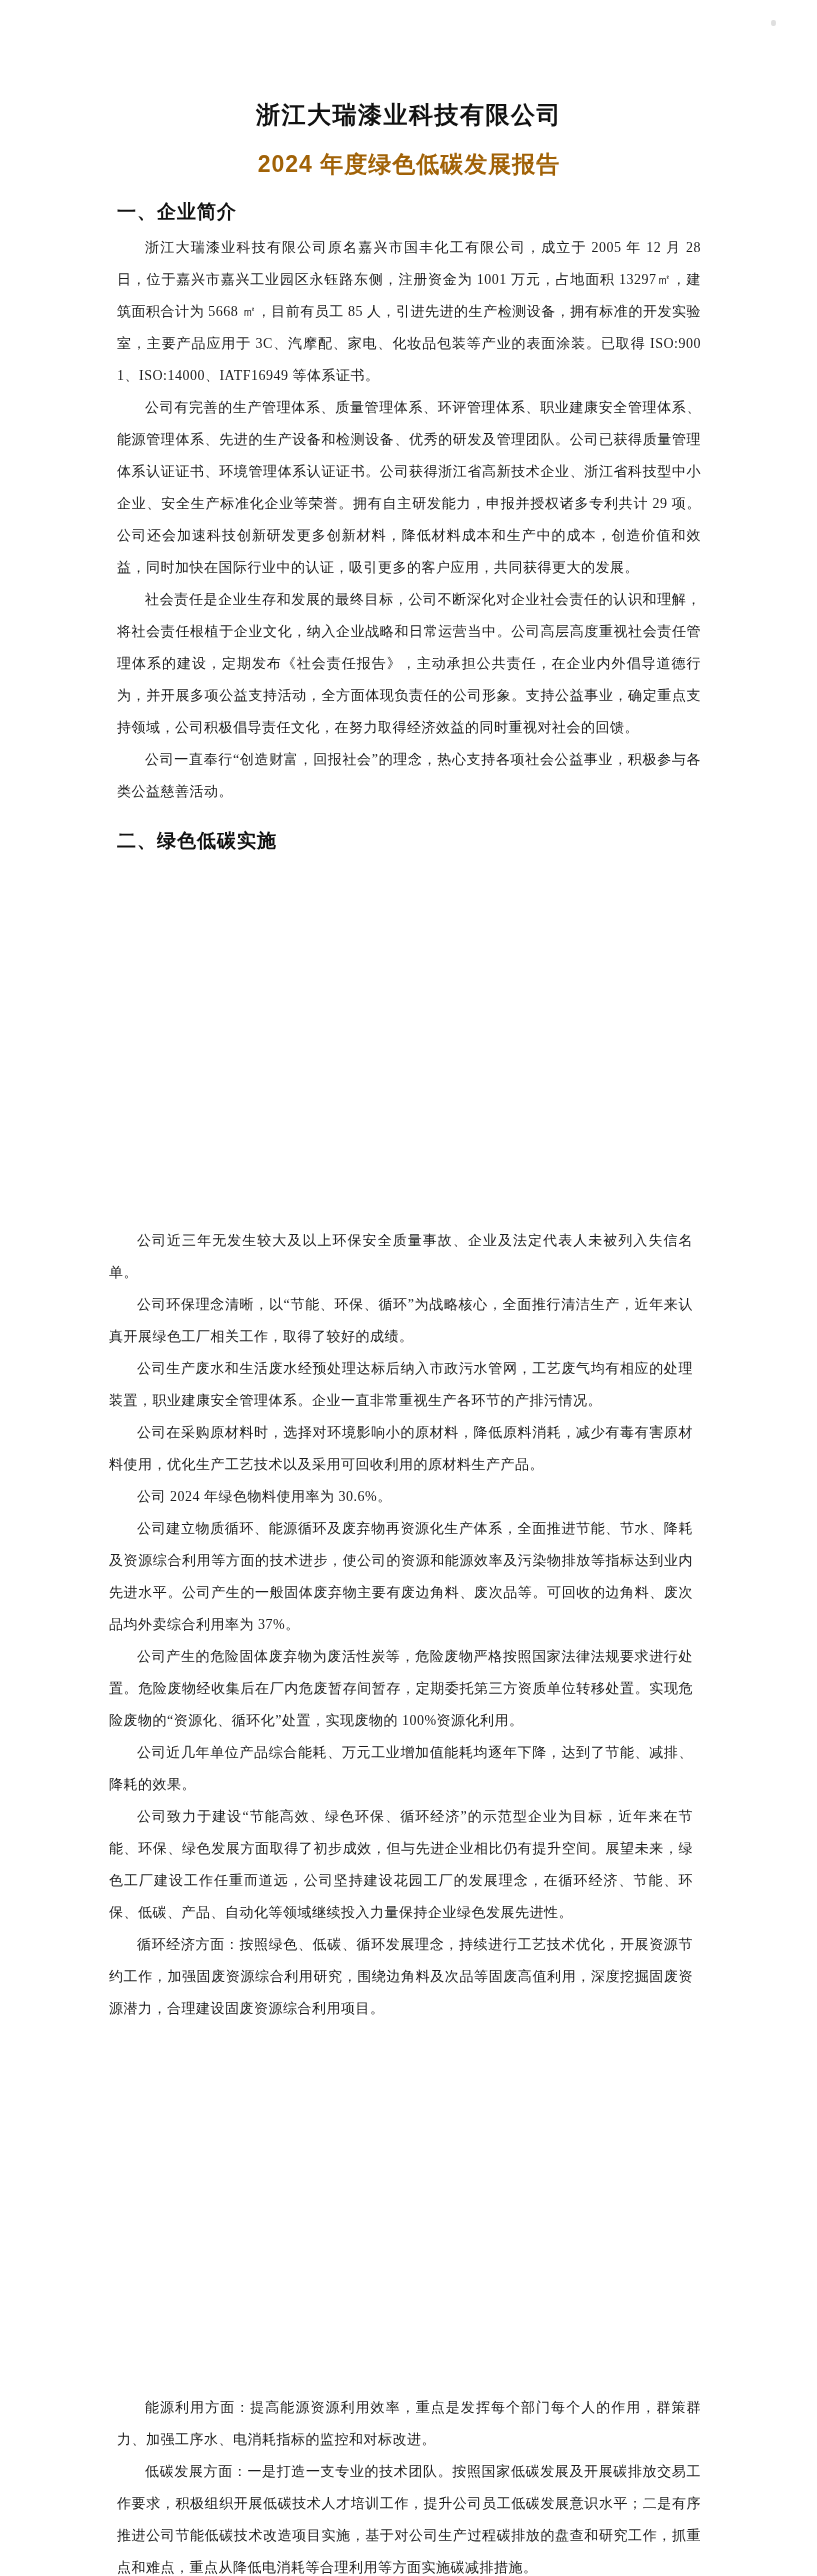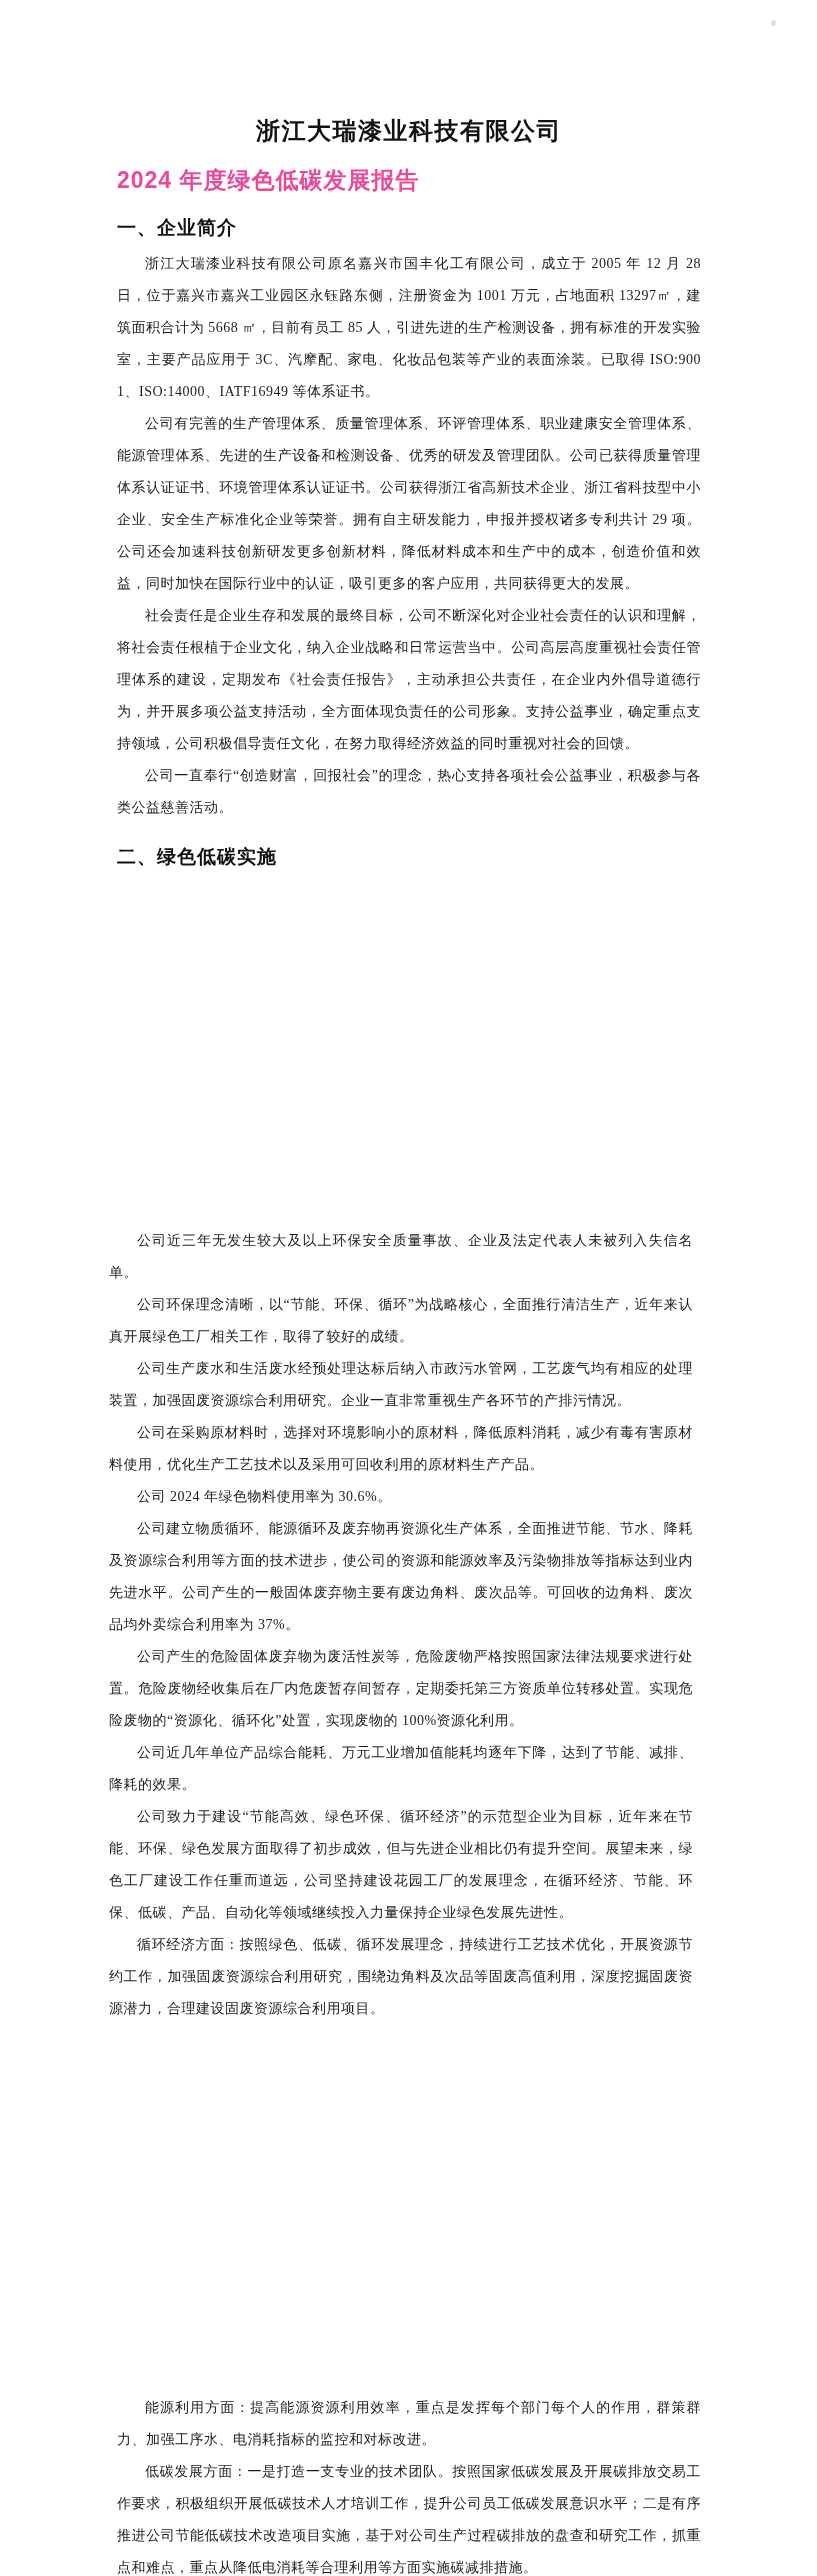--- a/index.html
+++ b/index.html
@@ -1,33 +1,33 @@
 <!DOCTYPE html>
 <html style="font-size:8.2px"><head>
 <meta charset="utf-8">
 <style>
   html,body{margin:0;padding:0;}
   body{
     width:818px;height:3470px;background:#ffffff;position:relative;
     font-family:"Liberation Serif","DejaVu Serif",serif;color:#1c1c1c;
     overflow:hidden;
   }
-  .page{position:absolute;left:117px;top:16px;width:584px;}
+  .page{position:absolute;left:117px;top:0;width:584px;}
   .block-b{position:absolute;left:109px;top:1225px;width:584px;}
   .block-c{position:absolute;left:117px;top:2392px;width:584px;}
 
   .title1{
     margin:99px 0 0 0;text-align:center;
     font-family:"Liberation Sans","DejaVu Sans",sans-serif;font-weight:bold;
     font-size:24px;letter-spacing:1.5px;color:#121212;
   }
   .title2{
-    margin:17.5px 0 0 0;text-align:left;
+    margin:17.5px 0 0 0;text-align:center;
     font-family:"Liberation Sans","DejaVu Sans",sans-serif;font-weight:bold;
-    font-size:23px;letter-spacing:1px;color:#ec4899;
+    font-size:23px;letter-spacing:1px;color:#a16207;
   }
   .sec-heading{
     margin:19.6px 0 0 0;
     font-family:"Liberation Sans","DejaVu Sans",sans-serif;font-weight:bold;
     font-size:19px;letter-spacing:1px;color:#121212;
   }
   p.body{
     margin:0;font-size:14px;line-height:32px;text-align:justify;
     text-indent:2em;letter-spacing:0.5px;word-break:break-all;
   }
@@ -50,21 +50,21 @@
   <p class="body">公司有完善的生产管理体系、质量管理体系、环评管理体系、职业建康安全管理体系、能源管理体系、先进的生产设备和检测设备、优秀的研发及管理团队。公司已获得质量管理体系认证证书、环境管理体系认证证书。公司获得浙江省高新技术企业、浙江省科技型中小企业、安全生产标准化企业等荣誉。拥有自主研发能力，申报并授权诸多专利共计 29 项。公司还会加速科技创新研发更多创新材料，降低材料成本和生产中的成本，创造价值和效益，同时加快在国际行业中的认证，吸引更多的客户应用，共同获得更大的发展。</p>
   <p class="body">社会责任是企业生存和发展的最终目标，公司不断深化对企业社会责任的认识和理解，将社会责任根植于企业文化，纳入企业战略和日常运营当中。公司高层高度重视社会责任管理体系的建设，定期发布《社会责任报告》，主动承担公共责任，在企业内外倡导道德行为，并开展多项公益支持活动，全方面体现负责任的公司形象。支持公益事业，确定重点支持领域，公司积极倡导责任文化，在努力取得经济效益的同时重视对社会的回馈。</p>
   <p class="body">公司一直奉行“创造财富，回报社会”的理念，热心支持各项社会公益事业，积极参与各类公益慈善活动。</p>
 
   <div class="sec-heading">二、绿色低碳实施</div>
 </div>
 
 <div class="block-b">
   <p class="body">公司近三年无发生较大及以上环保安全质量事故、企业及法定代表人未被列入失信名单。</p>
   <p class="body">公司环保理念清晰，以“节能、环保、循环”为战略核心，全面推行清洁生产，近年来认真开展绿色工厂相关工作，取得了较好的成绩。</p>
-  <p class="body">公司生产废水和生活废水经预处理达标后纳入市政污水管网，工艺废气均有相应的处理装置，加强固废资源综合利用研究。企业一直非常重视生产各环节的产排污情况。</p>
+  <p class="body">公司生产废水和生活废水经预处理达标后纳入市政污水管网，工艺废气均有相应的处理装置，职业建康安全管理体系。企业一直非常重视生产各环节的产排污情况。</p>
   <p class="body">公司在采购原材料时，选择对环境影响小的原材料，降低原料消耗，减少有毒有害原材料使用，优化生产工艺技术以及采用可回收利用的原材料生产产品。</p>
   <p class="body">公司 2024 年绿色物料使用率为 30.6%。</p>
   <p class="body">公司建立物质循环、能源循环及废弃物再资源化生产体系，全面推进节能、节水、降耗及资源综合利用等方面的技术进步，使公司的资源和能源效率及污染物排放等指标达到业内先进水平。公司产生的一般固体废弃物主要有废边角料、废次品等。可回收的边角料、废次品均外卖综合利用率为 37%。</p>
   <p class="body">公司产生的危险固体废弃物为废活性炭等，危险废物严格按照国家法律法规要求进行处置。危险废物经收集后在厂内危废暂存间暂存，定期委托第三方资质单位转移处置。实现危险废物的“资源化、循环化”处置，实现废物的 100%资源化利用。</p>
   <p class="body">公司近几年单位产品综合能耗、万元工业增加值能耗均逐年下降，达到了节能、减排、降耗的效果。</p>
   <p class="body">公司致力于建设“节能高效、绿色环保、循环经济”的示范型企业为目标，近年来在节能、环保、绿色发展方面取得了初步成效，但与先进企业相比仍有提升空间。展望未来，绿色工厂建设工作任重而道远，公司坚持建设花园工厂的发展理念，在循环经济、节能、环保、低碳、产品、自动化等领域继续投入力量保持企业绿色发展先进性。</p>
   <p class="body">循环经济方面：按照绿色、低碳、循环发展理念，持续进行工艺技术优化，开展资源节约工作，加强固废资源综合利用研究，围绕边角料及次品等固废高值利用，深度挖掘固废资源潜力，合理建设固废资源综合利用项目。</p>
 </div>
 
 <div class="block-c">

